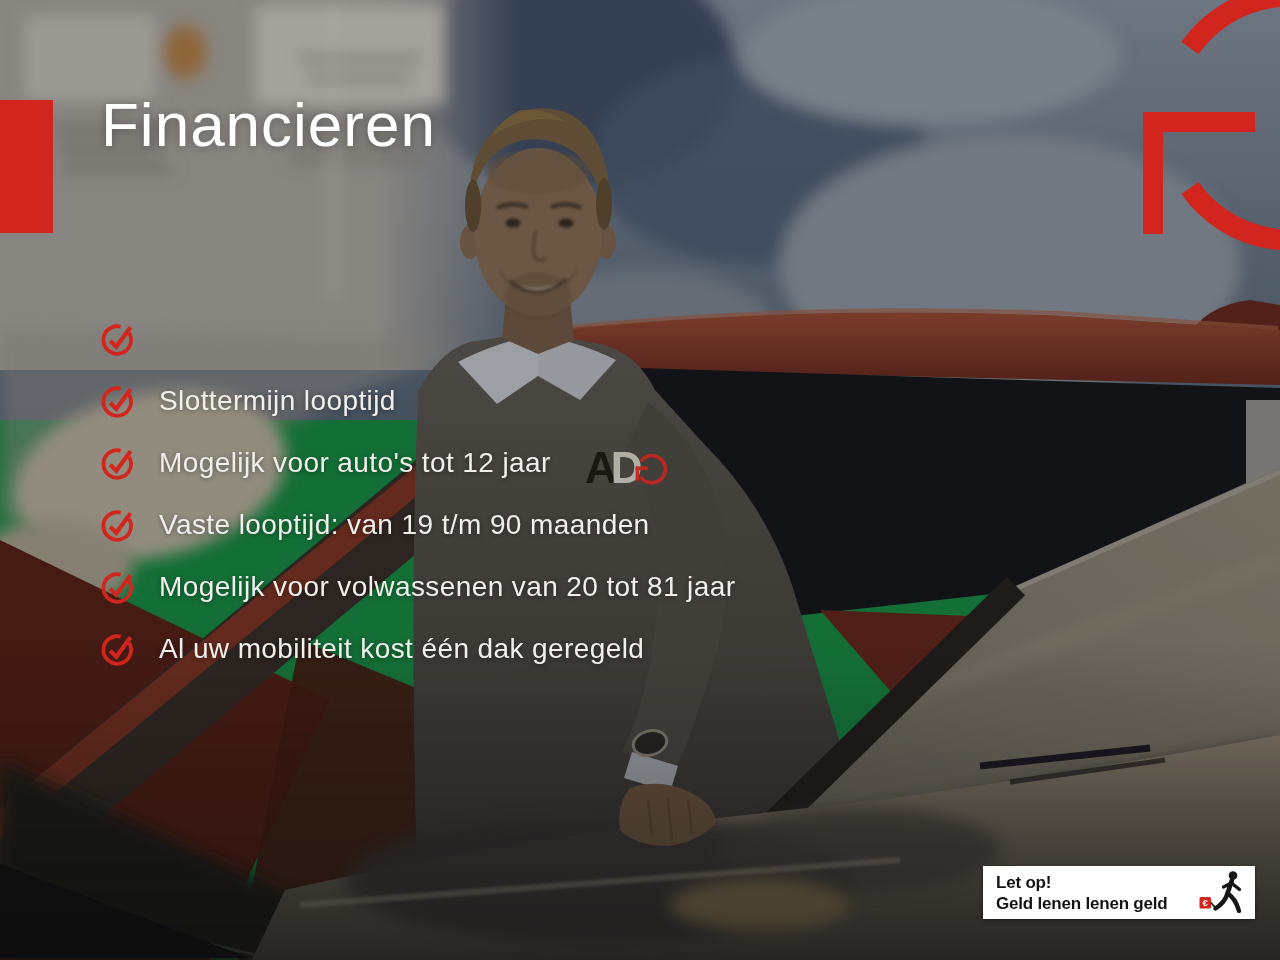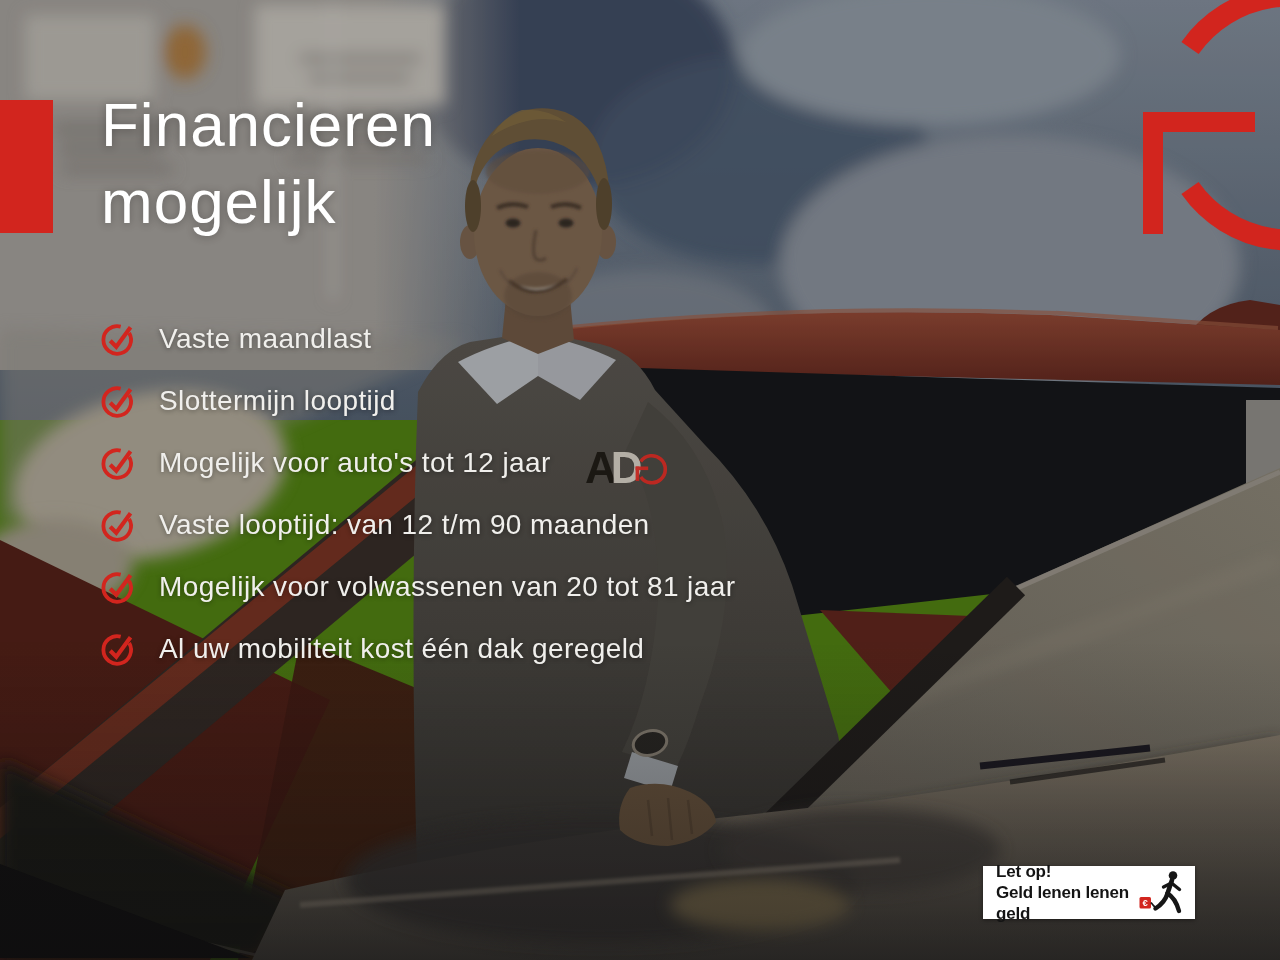--- a/index.html
+++ b/index.html
@@ -1,17 +1,17 @@
 <!DOCTYPE html>
 <html style="--accent-red: #D2251E; --title-text: #FFFFFF; --benefit-text: #F0EFEC; --warning-bg: #FFFFFF; --warning-text: #141414;"><head>
 <meta charset="utf-8">
 <style>
   html,body{margin:0;padding:0;background:#222;}
   #stage{position:relative;width:1280px;height:960px;overflow:hidden;
-         background:#4d7c0f;font-family:"Liberation Sans",sans-serif;}
+         background:#15803d;font-family:"Liberation Sans",sans-serif;}
   .bg{position:absolute;left:0;top:0;width:1280px;height:960px;display:block;}
 
   .accent-bar{position:absolute;left:0;top:100px;width:53px;height:133px;
               background:var(--accent-red,#d2251e);}
 
   .title{position:absolute;left:101px;top:86px;margin:0;
          font-size:62px;font-weight:500;letter-spacing:1px;line-height:77px;
          color:var(--title-text,#ffffff);text-shadow:0 1px 8px rgba(0,0,0,.28);}
   .title span{display:block;}
 
@@ -28,21 +28,21 @@
   .brand .bar{fill:var(--accent-red,#d2251e);}
 
   .sweater-logo{position:absolute;left:585px;top:446px;display:flex;align-items:flex-start;
                 opacity:.9;filter:blur(.5px);}
   .sl-a{font-size:44px;font-weight:700;color:#17140f;line-height:1;}
   .sl-d{font-size:44px;font-weight:700;color:#d6d0c6;line-height:1;margin-left:-6px;opacity:.85;}
   .sl-mark{margin-left:-11px;margin-top:3px;opacity:.95;}
   .sl-mark .stroke{fill:none;stroke:var(--accent-red,#d2251e);stroke-width:4;}
   .sl-mark .bar{fill:var(--accent-red,#d2251e);}
 
-  .warning{position:absolute;left:983px;top:866px;width:212px;height:53px;
+  .warning{position:absolute;left:983px;top:866px;width:272px;height:53px;
            background:var(--warning-bg,#ffffff);box-shadow:0 1px 4px rgba(0,0,0,.45);
            display:flex;align-items:center;}
   .warning-text{padding-left:13px;flex:1;}
   .warning-line{font-weight:700;font-size:17px;line-height:21px;
                 color:var(--warning-text,#141414);letter-spacing:-.2px;}
   .warning-icon{width:52px;height:46px;margin-right:5px;flex:0 0 auto;}
 </style>
 </head>
 <body>
 
@@ -189,51 +189,49 @@
     </g>
 
     <rect x="0" y="0" width="1280" height="960" fill="#0d0f16" opacity=".15"></rect>
     <rect x="0" y="640" width="1280" height="320" fill="url(#gVign)"></rect>
   </svg>
 
   <div class="accent-bar"></div>
 
   <h1 class="title">
     <span>Financieren</span>
-    <span>mogelijk</span>
   </h1>
 
   <ul class="benefits">
       <li class="benefit">
       <svg class="check" viewBox="0 0 44 44" aria-hidden="true">
         <path class="ring" d="M34.9 15 A16 16 0 1 1 25.1 7.6"></path>
         <path class="tick" d="M13 24 L20 31 L36.5 8.5"></path>
       </svg>
-      <span class="benefit-label">Vaste maandlast</span>
     </li>
       <li class="benefit">
       <svg class="check" viewBox="0 0 44 44" aria-hidden="true">
         <path class="ring" d="M34.9 15 A16 16 0 1 1 25.1 7.6"></path>
         <path class="tick" d="M13 24 L20 31 L36.5 8.5"></path>
       </svg>
       <span class="benefit-label">Slottermijn looptijd</span>
     </li>
       <li class="benefit">
       <svg class="check" viewBox="0 0 44 44" aria-hidden="true">
         <path class="ring" d="M34.9 15 A16 16 0 1 1 25.1 7.6"></path>
         <path class="tick" d="M13 24 L20 31 L36.5 8.5"></path>
       </svg>
       <span class="benefit-label">Mogelijk voor auto's tot 12 jaar</span>
     </li>
       <li class="benefit">
       <svg class="check" viewBox="0 0 44 44" aria-hidden="true">
         <path class="ring" d="M34.9 15 A16 16 0 1 1 25.1 7.6"></path>
         <path class="tick" d="M13 24 L20 31 L36.5 8.5"></path>
       </svg>
-      <span class="benefit-label">Vaste looptijd: van 12 t/m 90 maanden</span>
+      <span class="benefit-label">Vaste looptijd: van 19 t/m 90 maanden</span>
     </li>
       <li class="benefit">
       <svg class="check" viewBox="0 0 44 44" aria-hidden="true">
         <path class="ring" d="M34.9 15 A16 16 0 1 1 25.1 7.6"></path>
         <path class="tick" d="M13 24 L20 31 L36.5 8.5"></path>
       </svg>
       <span class="benefit-label">Mogelijk voor volwassenen van 20 tot 81 jaar</span>
     </li>
       <li class="benefit">
       <svg class="check" viewBox="0 0 44 44" aria-hidden="true">

